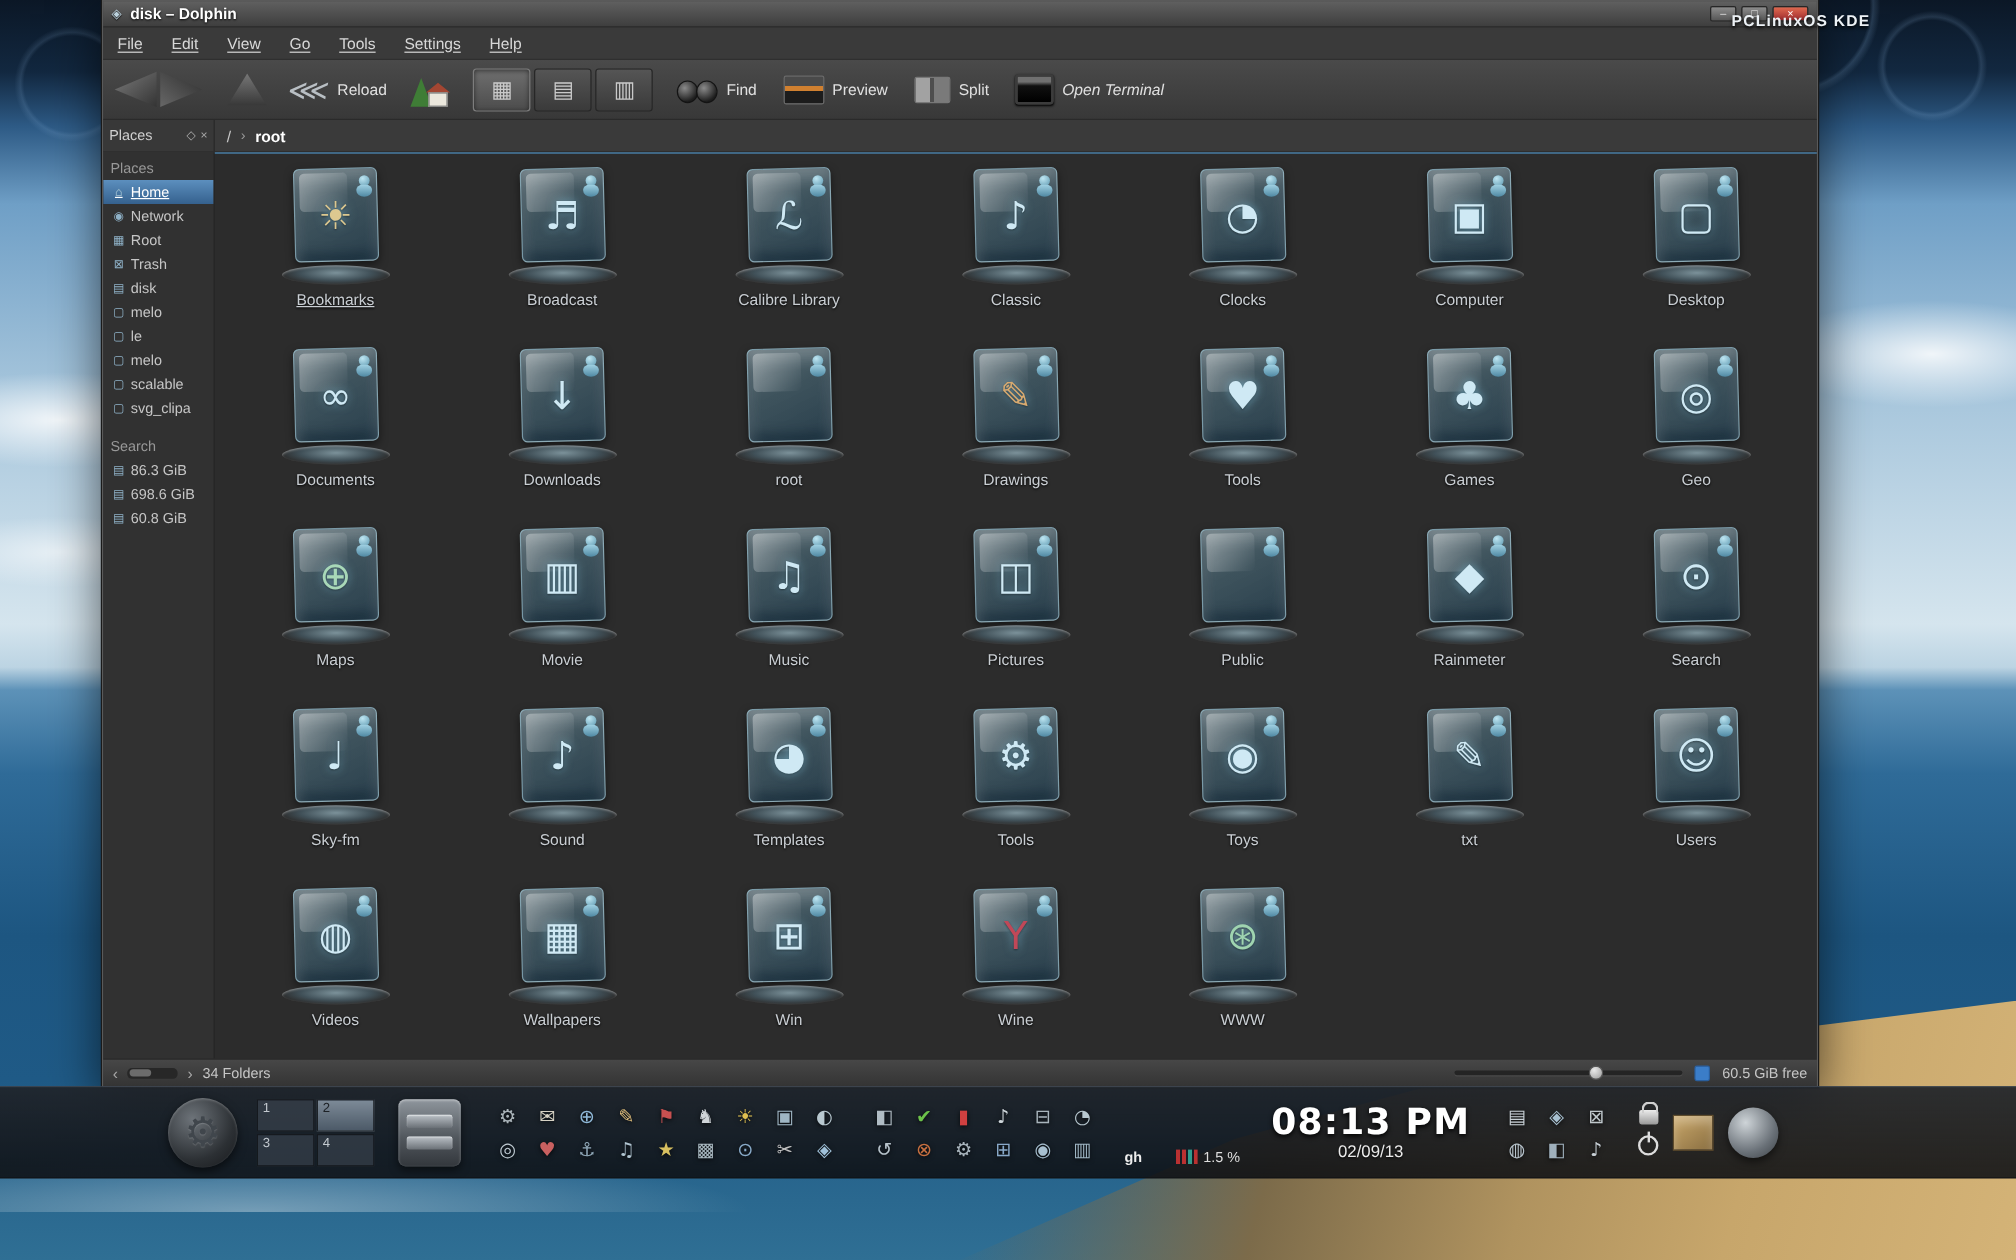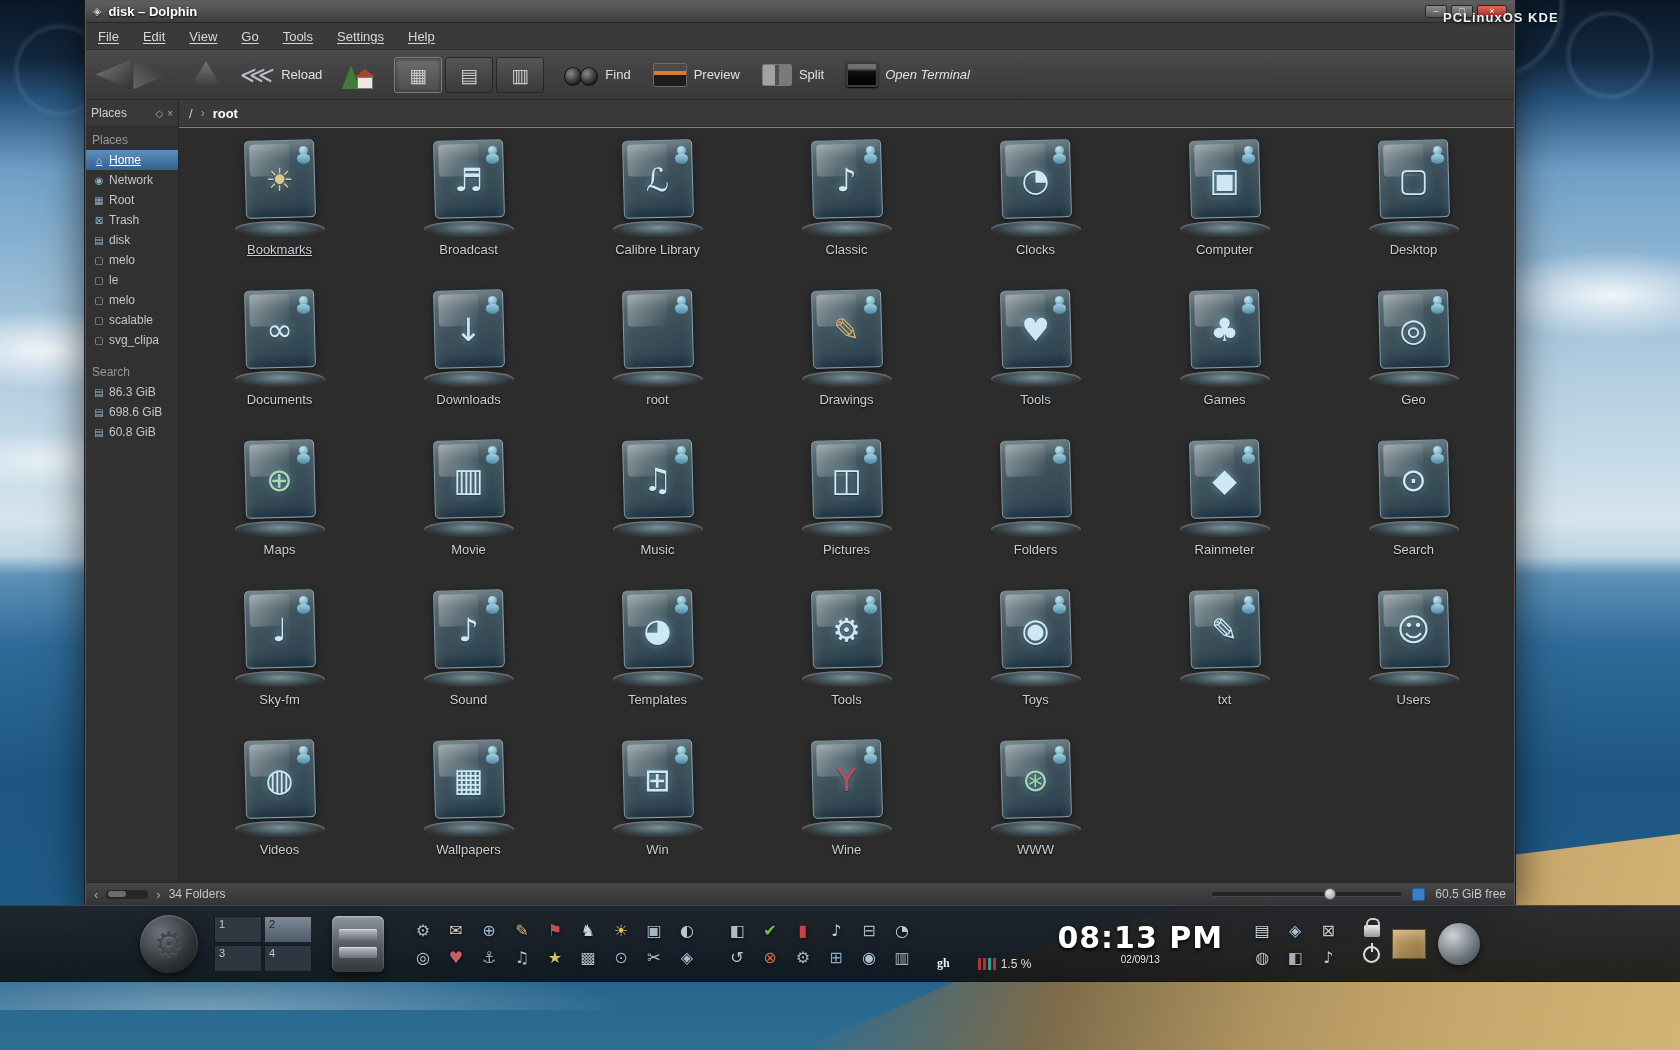--- a/index.html
+++ b/index.html
@@ -168,30 +168,30 @@
     display:flex; flex-direction:column; justify-content:center; gap:7px;
     background:linear-gradient(#8f969d,#51575d 58%,#33373c);
     box-shadow:inset 0 1px 2px rgba(255,255,255,.45), 0 3px 7px rgba(0,0,0,.55); }
   .cabinet i { display:block; height:11px; border-radius:2px;
     background:linear-gradient(#bcc2c8,#6a7076); box-shadow:inset 0 1px 1px rgba(255,255,255,.5); }
   .dockcol { display:flex; flex-direction:column; gap:5px; margin-left:18px; }
   .dockrow { display:flex; gap:11px; }
   .dicon { width:22px; height:22px; display:flex; align-items:center; justify-content:center;
     font-size:16px; font-family:"DejaVu Sans", sans-serif;
     filter:drop-shadow(0 1px 2px rgba(0,0,0,.75)); }
-  .kbd-ind { align-self:flex-end; margin:0 0 10px 14px; color:#eee; font-size:12px; font-weight:bold;font-family:Liberation Serif, serif; }
+  .kbd-ind { align-self:flex-end; margin:0 0 10px 14px; color:#eee; font-size:12px; font-weight:bold; }
   .cpu { display:flex; align-items:center; gap:5px; color:#dedede; font-size:12px;
     align-self:flex-end; margin:0 0 10px 18px; }
   .cpubars { display:inline-block; width:18px; height:12px; opacity:.9;
     background:linear-gradient(90deg,#c33 0 3px, transparent 3px 5px, #c33 5px 8px,
       transparent 8px 10px, #3a9 10px 13px, transparent 13px 15px, #c33 15px 18px); }
   .clock { margin-left:16px; text-align:center; color:#fff; }
   .clock .time { font-size:30px; font-weight:bold; letter-spacing:1px; line-height:1.05;
     font-family:"DejaVu Sans", sans-serif; text-shadow:0 2px 4px #000; }
-  .clock .date { font-size:10px; color:#eaeaea; text-shadow:0 1px 2px #000; }
+  .clock .date { font-size:14px; color:#eaeaea; text-shadow:0 1px 2px #000; }
   .corner { margin-left:14px; display:flex; align-items:center; gap:12px; }
   .lockpower { display:flex; flex-direction:column; gap:9px; align-items:center; }
   .mini-lock { width:16px; height:12px; border-radius:2px; position:relative;
     background:linear-gradient(#ececec,#9a9a9a); }
   .mini-lock::before { content:""; position:absolute; top:-7px; left:2px; width:10px; height:8px;
     border:2px solid #cfcfcf; border-bottom:none; border-radius:6px 6px 0 0; }
   .mini-power { width:17px; height:17px; border:2px solid #ddd; border-radius:50%; position:relative; }
   .mini-power::before { content:""; position:absolute; top:-5px; left:5.5px; width:2px; height:9px; background:#ddd; }
   .package { width:34px; height:30px; border:1px solid #5f4c2c;
     background:linear-gradient(145deg,#caa86a,#8a6f42); box-shadow:inset 0 6px 8px rgba(255,255,255,.25); }
@@ -549,21 +549,21 @@
               <div class="flabel">Pictures</div>
             </div>
 
             <div class="fcell">
               <div class="ficon">
                 <div class="fback"></div>
                 <div class="badge"></div>
                 <div class="femblem"></div>
                 <div class="fbase"></div>
               </div>
-              <div class="flabel">Folders</div>
+              <div class="flabel">Public</div>
             </div>
 
             <div class="fcell">
               <div class="ficon">
                 <div class="fback"></div>
                 <div class="badge"></div>
                 <div class="femblem">◆</div>
                 <div class="fbase"></div>
               </div>
               <div class="flabel">Rainmeter</div>

